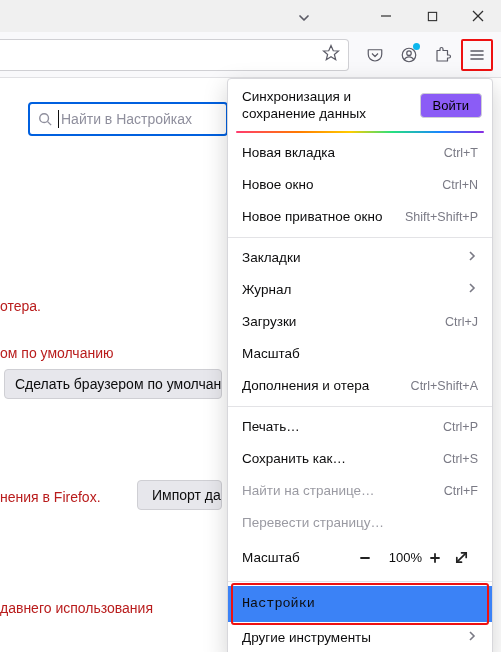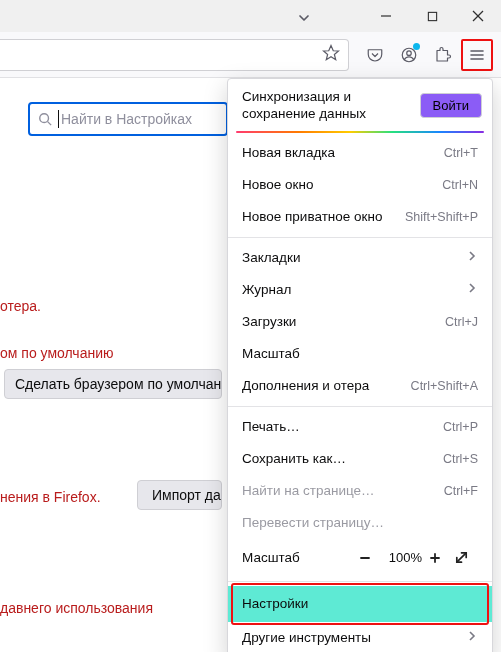--- a/index.html
+++ b/index.html
@@ -38,21 +38,21 @@
   .sync-row { display: flex; align-items: center; justify-content: space-between; padding: 6px 10px 8px 14px; }
   .sync-label { font-size: 13.5px; line-height: 1.25; font-weight: 400; max-width: 170px; }
   .signin-btn { background: #8b5cf6; border: 1px solid #cfcfd4; border-radius: 4px; padding: 4px 12px; font-size: 13px; }
   .grad-sep { height: 2px; margin: 0 8px 4px 8px; background: linear-gradient(90deg, #ff3b6f 0%, #ff7a00 25%, #ffcc00 46%, #26e07f 63%, #1986ff 82%, #8a2be2 100%); border-radius: 2px; }
   .sep { height: 1px; background: #e3e3e6; margin: 4px 0; }
   .mi { display: flex; align-items: center; justify-content: space-between; padding: 7px 14px; font-size: 13.5px; line-height: 18px; cursor: default; }
   .mi .lbl {}
   .mi .sc { color: #7a7a85; font-size: 12.5px; }
   .mi .chev svg { stroke: #7a7a85; }
   .mi.disabled .lbl { color: #9a9aa2; }
-  .mi.highlighted { background: #5eead4; margin: 0 0; position: relative; }
+  .mi.highlighted { background: #3b82f6; margin: 0 0; position: relative; font-family: Liberation Mono, monospace; }
   .hl-box { position: absolute; border: 2.5px solid #e11; border-radius: 3px; left: 3px; right: 3px; top: -3px; bottom: -3px; pointer-events: none; }
   .zoom-row { display: flex; align-items: center; padding: 6px 18px 6px 14px; }
   .zoom-label { flex: 1; font-size: 13.5px; }
   .zoom-btn { width: 26px; height: 26px; display: flex; align-items: center; justify-content: center; color:#222; }
   .zoom-val { min-width: 44px; text-align: right; font-size: 13px; }
   .fs-btn { width: 26px; height: 26px; display: flex; align-items: center; justify-content: center; }
   .truncate { white-space: nowrap; overflow: hidden; }
 
 </style>
 </head>

